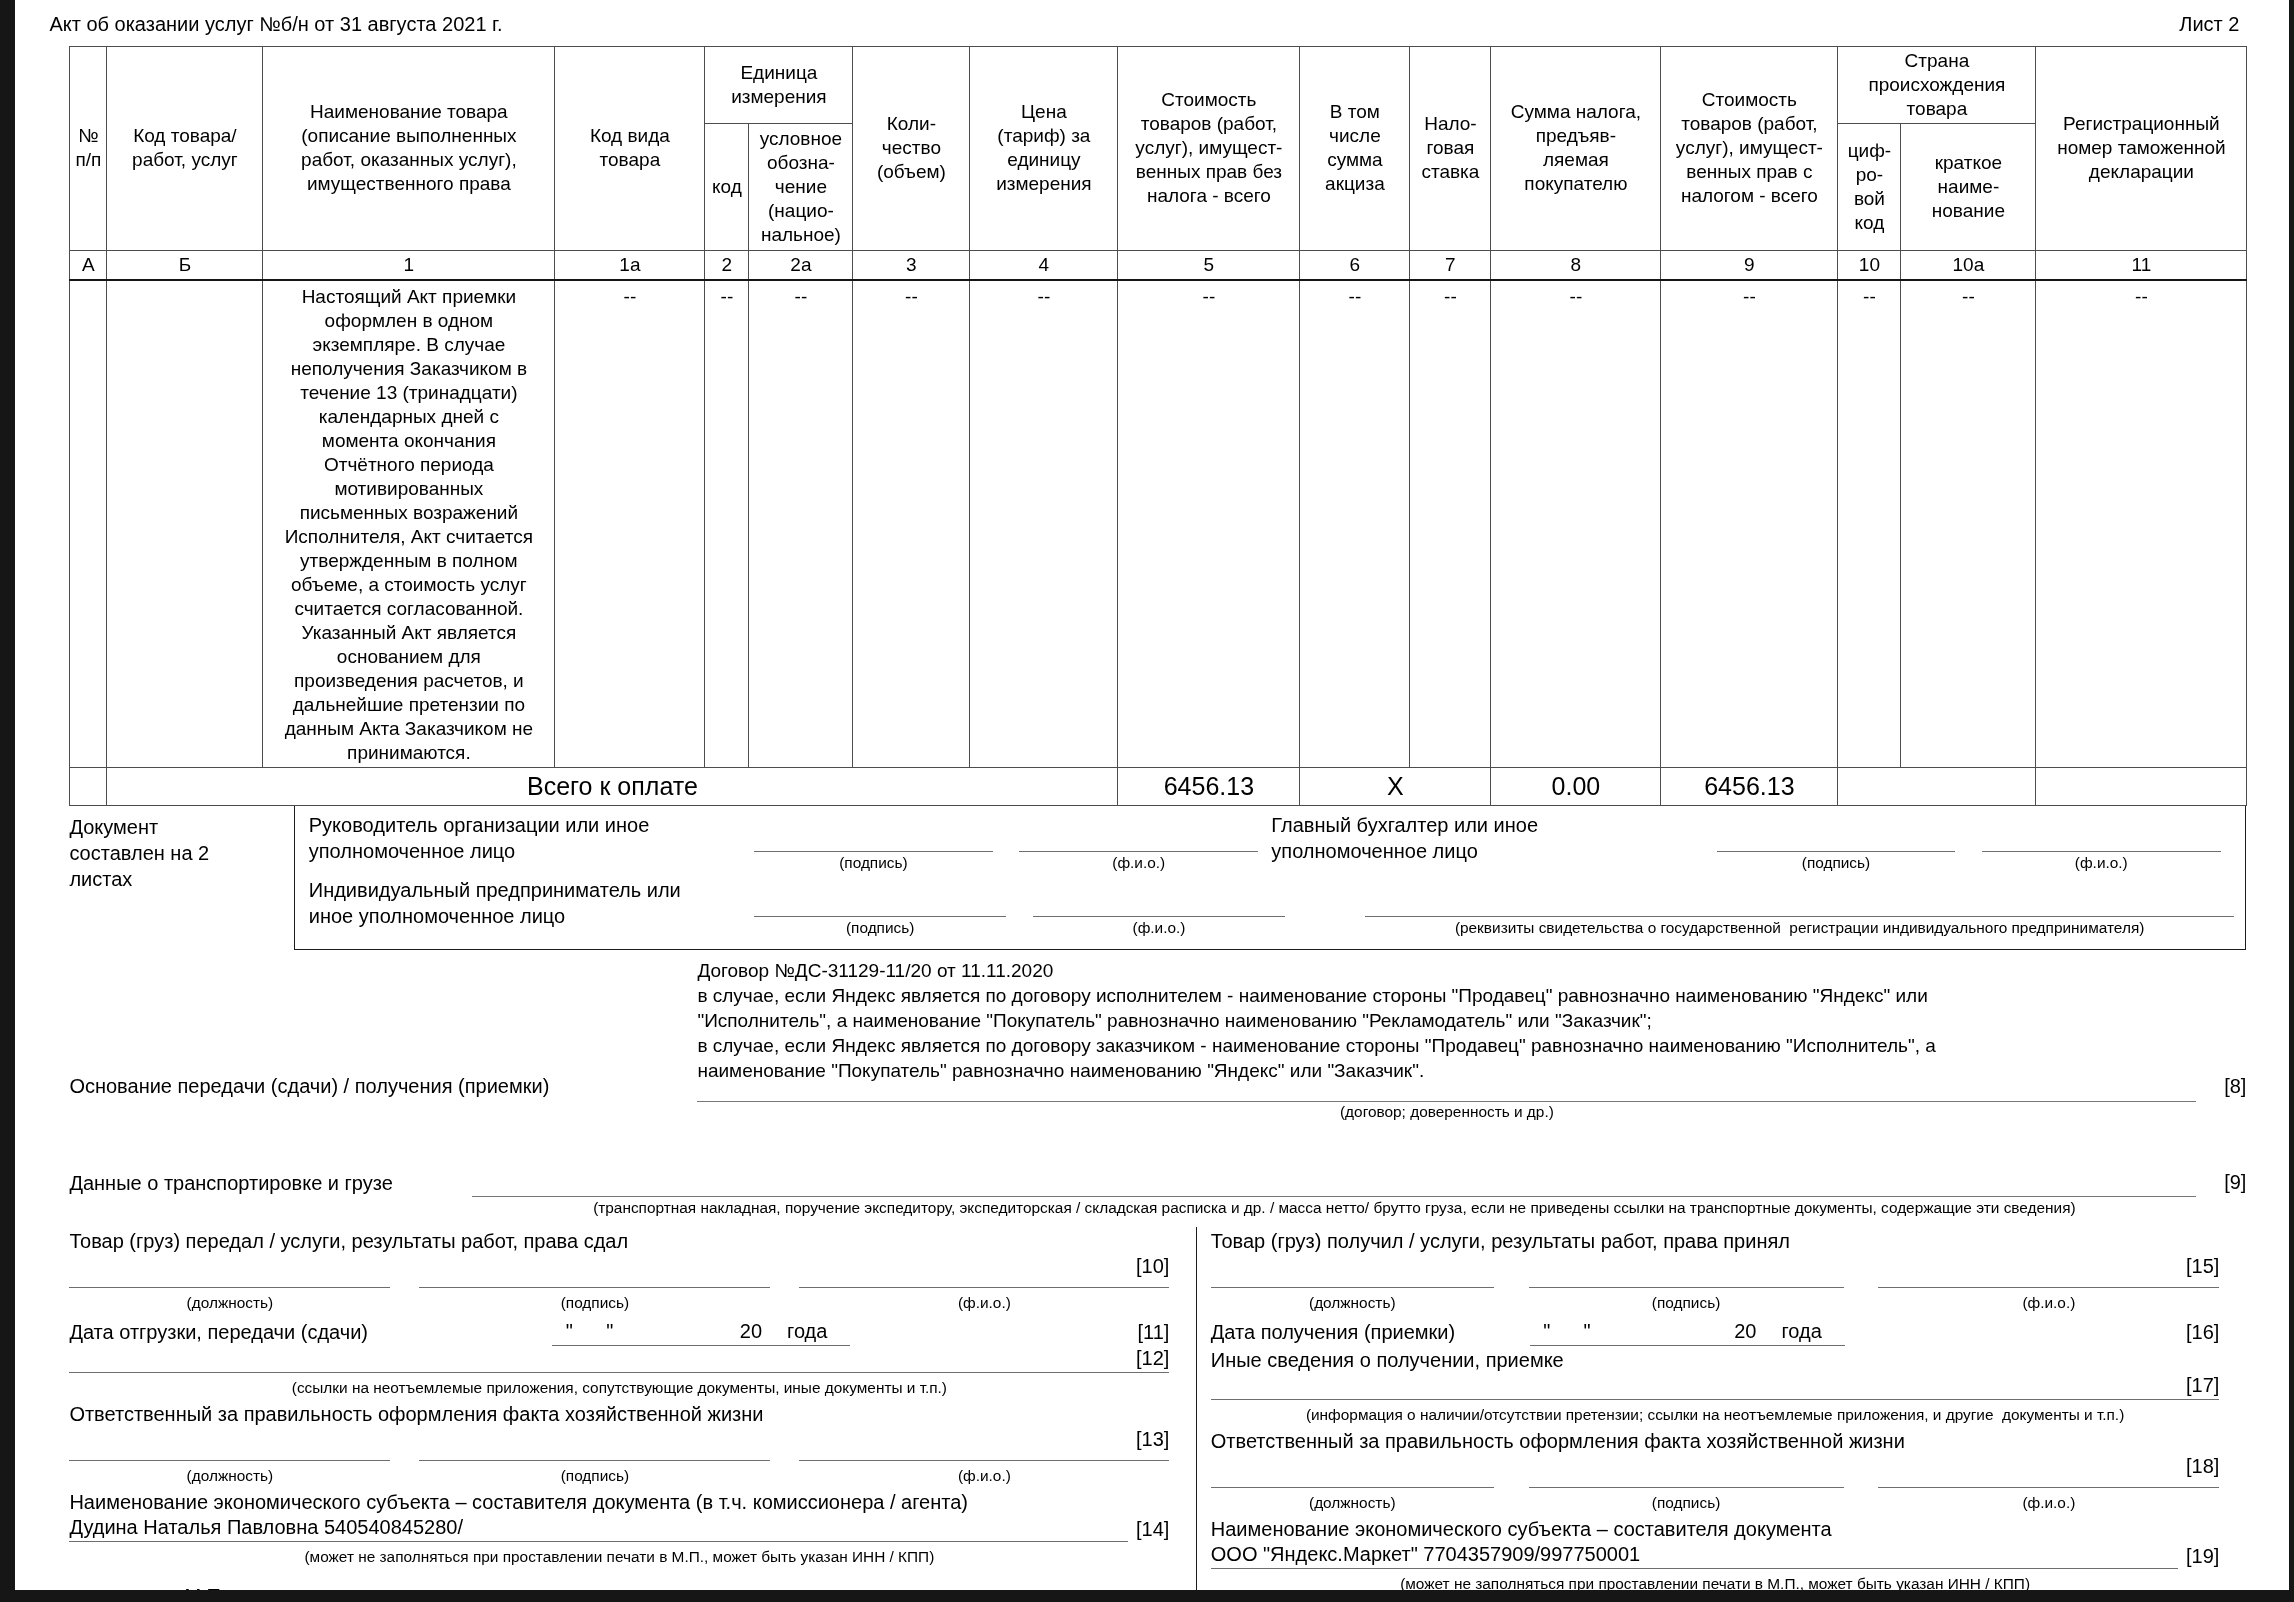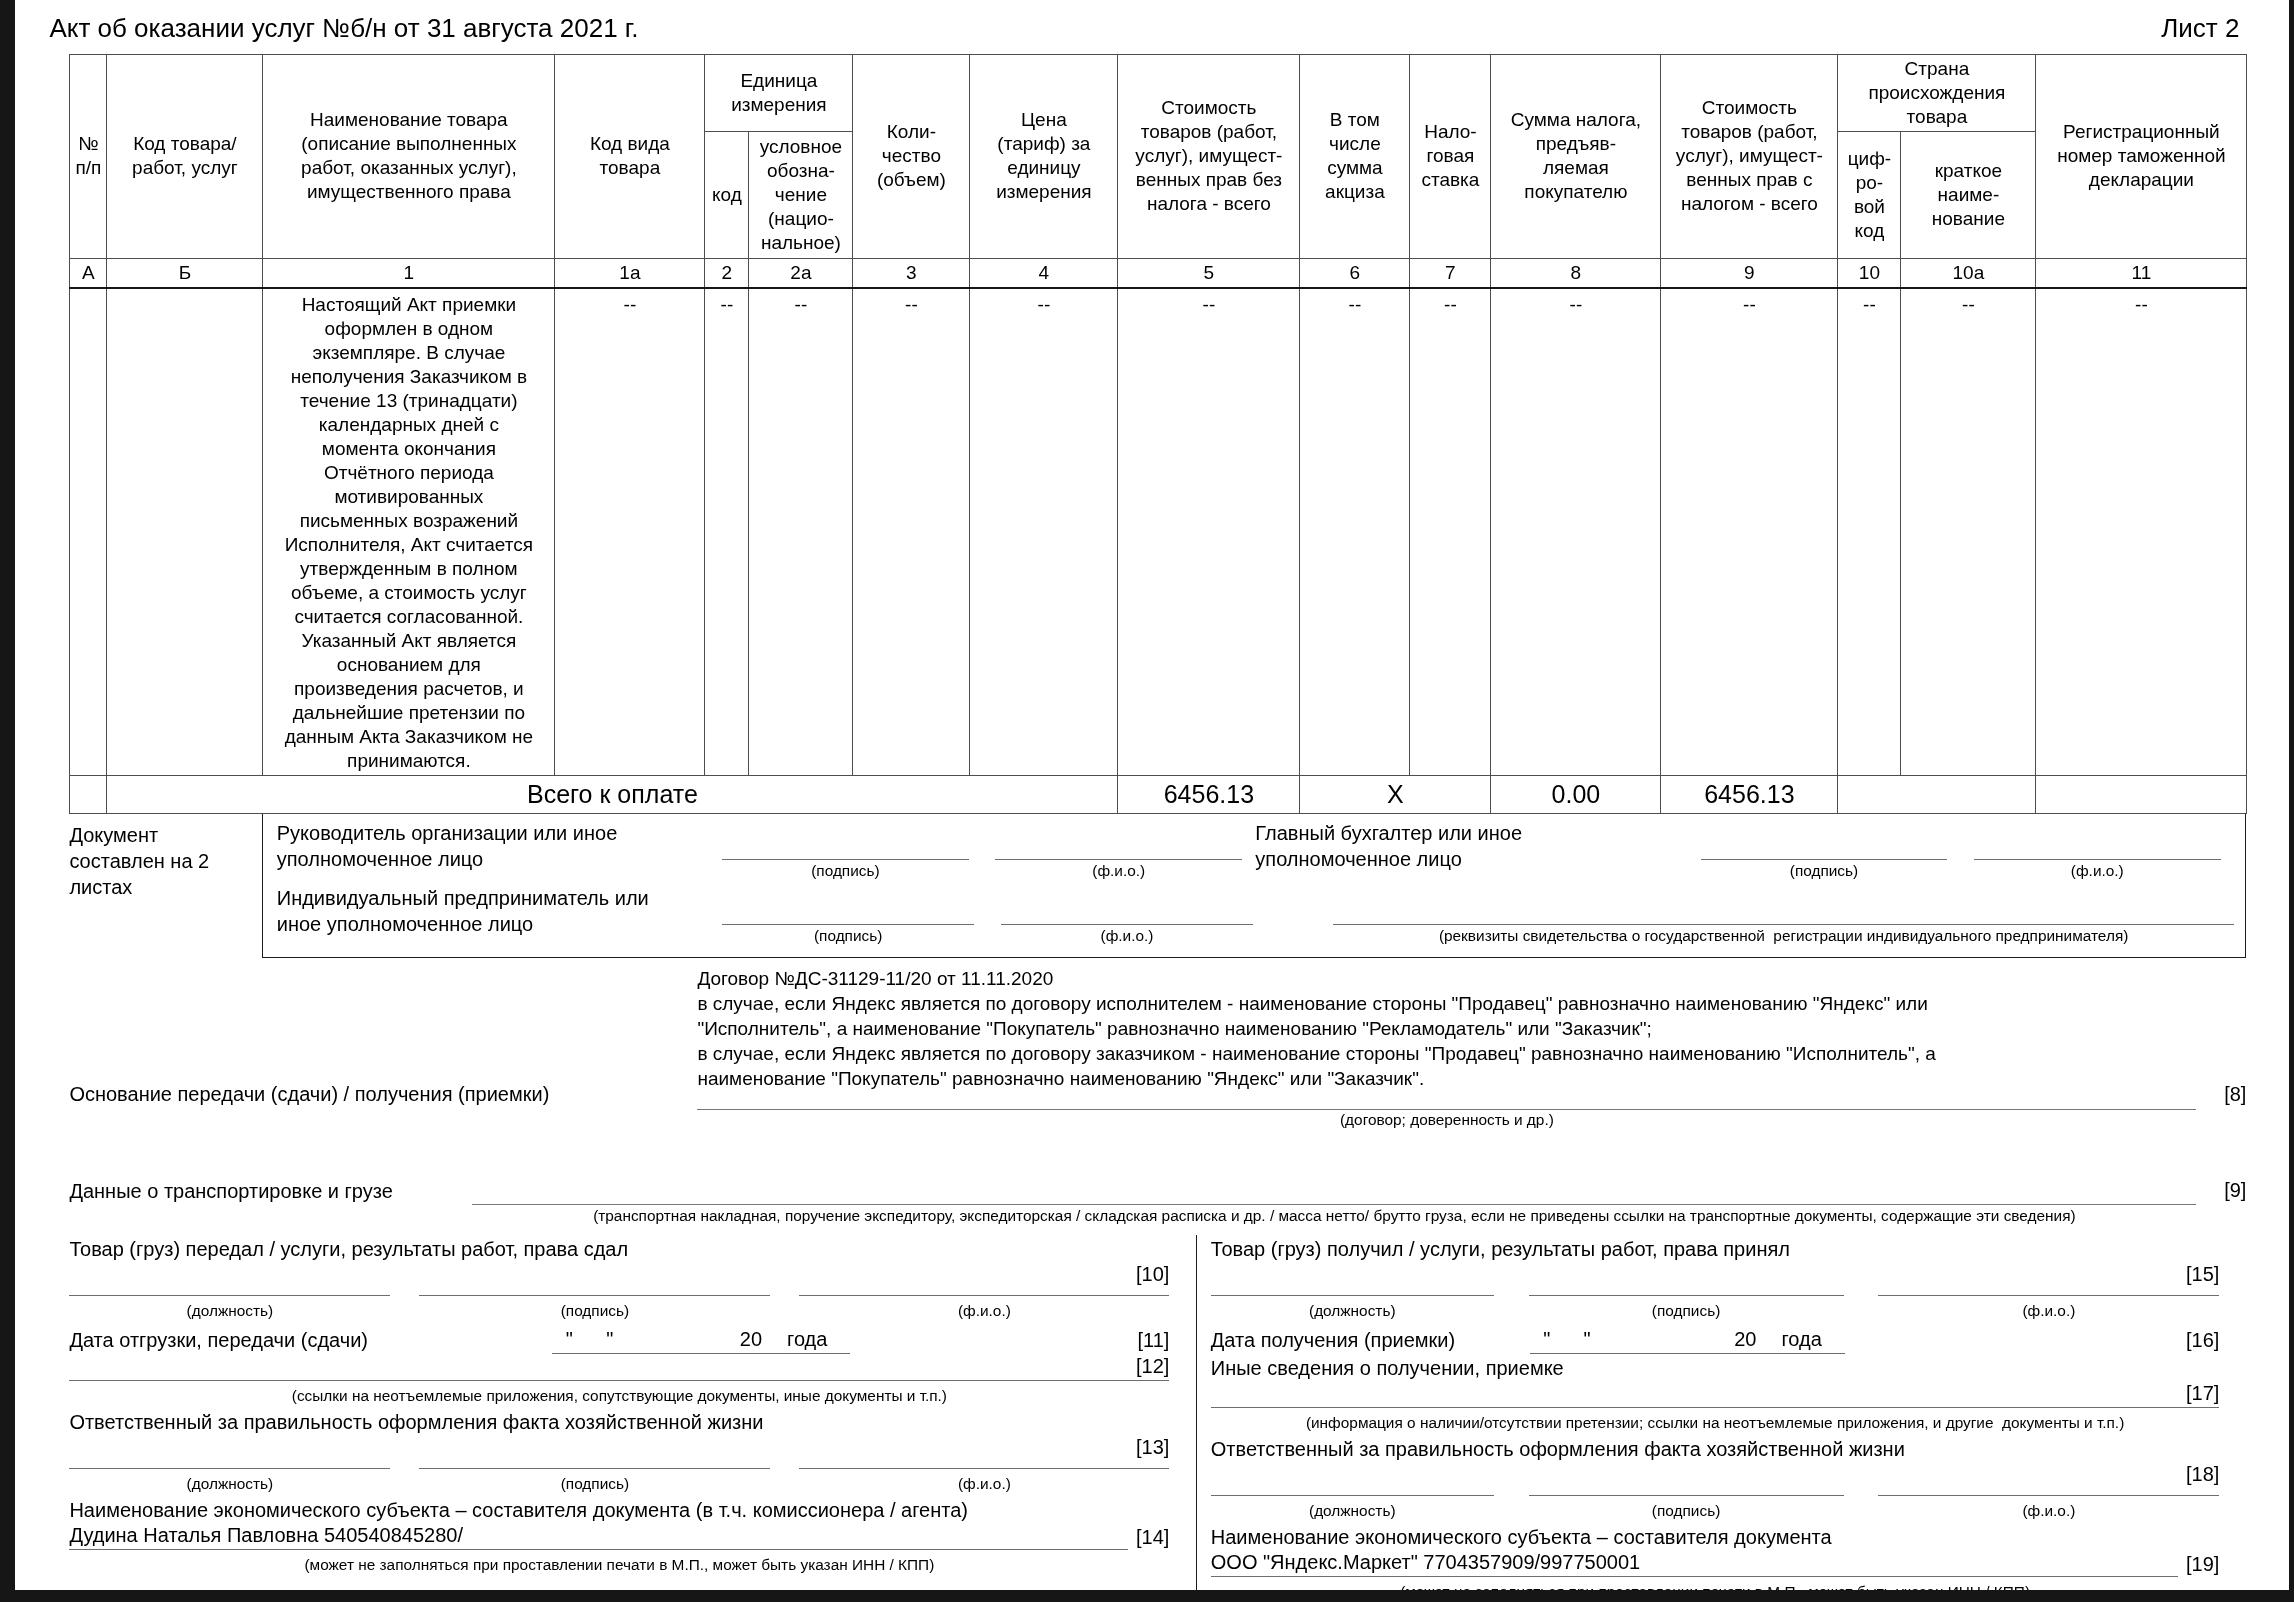--- a/index.html
+++ b/index.html
@@ -5,42 +5,42 @@
   * { box-sizing: border-box; margin: 0; padding: 0; }
   html,body { width: 2294px; height: 1602px; }
   body { background: #161616; position: relative; overflow: hidden;
          font-family: "Liberation Sans", sans-serif; color: #000; }
   .paper { position: absolute; left: 15.4px; top: 0; width: 2274px; height: 1590px;
            background: #ffffff; overflow: hidden; }
   .pre { white-space: pre-line; }
 
   
   .titlebar { display: flex; justify-content: space-between;
-              margin: 13.4px 50px 9.6px 34px; font-size: 26px; }
+              margin: 13.4px 50px 9.6px 34px; font-size: 20px; }
 
   
   table.act { border-collapse: collapse; table-layout: fixed; width: 2177px;
               margin-left: 54px; border: 1.9px solid #1c1c1c; }
   table.act th, table.act td { border: 1px solid #4d4d4d; font-weight: 400;
               font-size: 19px; line-height: 24px; text-align: center;
               vertical-align: middle; padding: 1.9px 2.9px; }
   tr.hdr1 > th { height: 73px; }
   tr.hdr2 > th { height: 127px; }
   th.va-b { vertical-align: bottom; padding-bottom: 4.8px; }
   tr.codes td { height: 30px; border-bottom: 2.9px solid #161616; }
   tr.datarow td { vertical-align: top; padding-top: 3.8px; }
   td.desc { text-align: left; vertical-align: top; font-size: 20px;
             line-height: 25px; padding: 3.8px 1.9px 5.8px 5.8px; }
   td.c { text-align: center; }
   td.r { text-align: right; padding-right: 5.8px; }
   tr.totals td { border-top: 1.9px solid #1c1c1c; height: 38px; font-size: 25px; }
   td.total-label { text-align: center; font-size: 26px; }
 
   
-  .sig-section { display: flex; margin-left: 54px; width: 2177px; }
+  .sig-section { display: flex; margin-left: 54px; width: 2177px; gap: 32px; }
   .doc-note { width: 193px; padding: 7.7px 25px 0 0; font-size: 20px; line-height: 26px; }
   .sig-box { flex: 1; border-left: 1.9px solid #1c1c1c; border-right: 1.9px solid #1c1c1c;
              border-bottom: 1.9px solid #1c1c1c; padding: 5.8px 11.5px 11.5px 13.4px; }
   .sig-row { display: flex; align-items: flex-start; }
   .sig-row + .sig-row { margin-top: 5.8px; }
   .sig-half { flex: 1; display: flex; align-items: flex-start; }
   .sig-label { width: 432px; font-size: 20px; line-height: 26px; padding-right: 9.6px; }
   .blank { display: flex; flex-direction: column; }
   .blank .line { border-bottom: 1.9px solid #6e6e6e; height: 40px; }
   .blank .cap { text-align: center; font-size: 15.4px; padding-top: 1.9px; }

